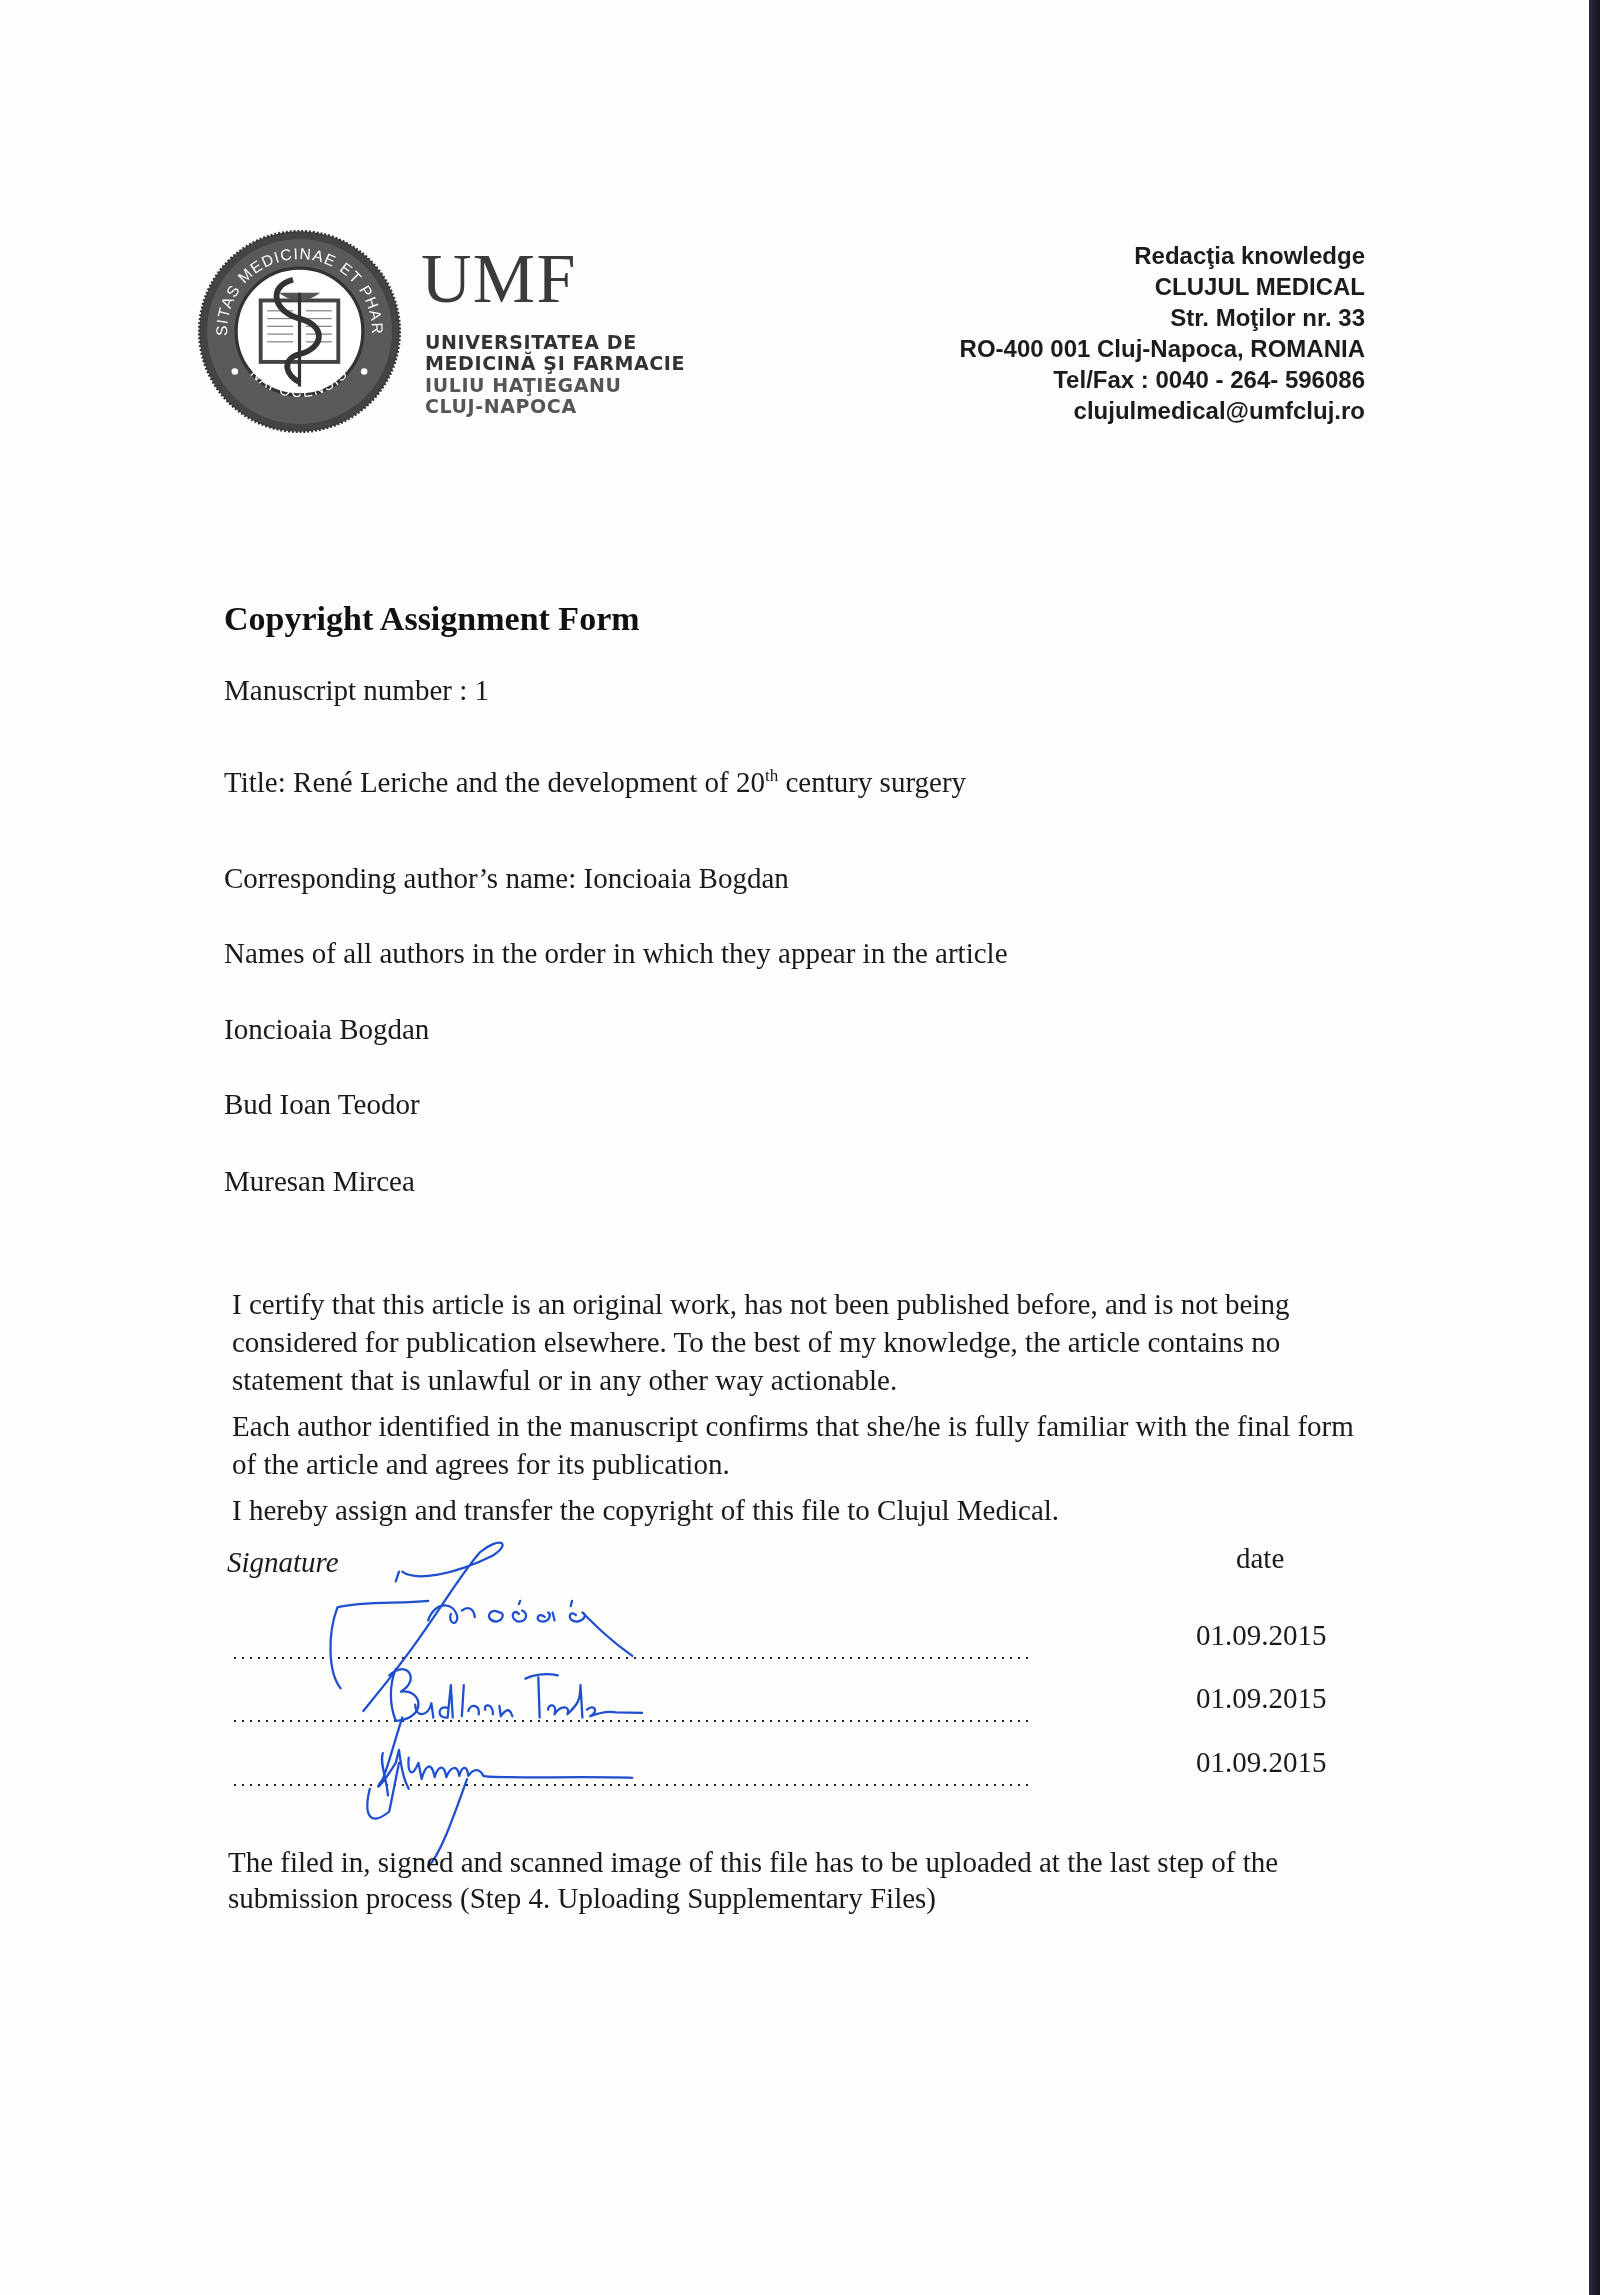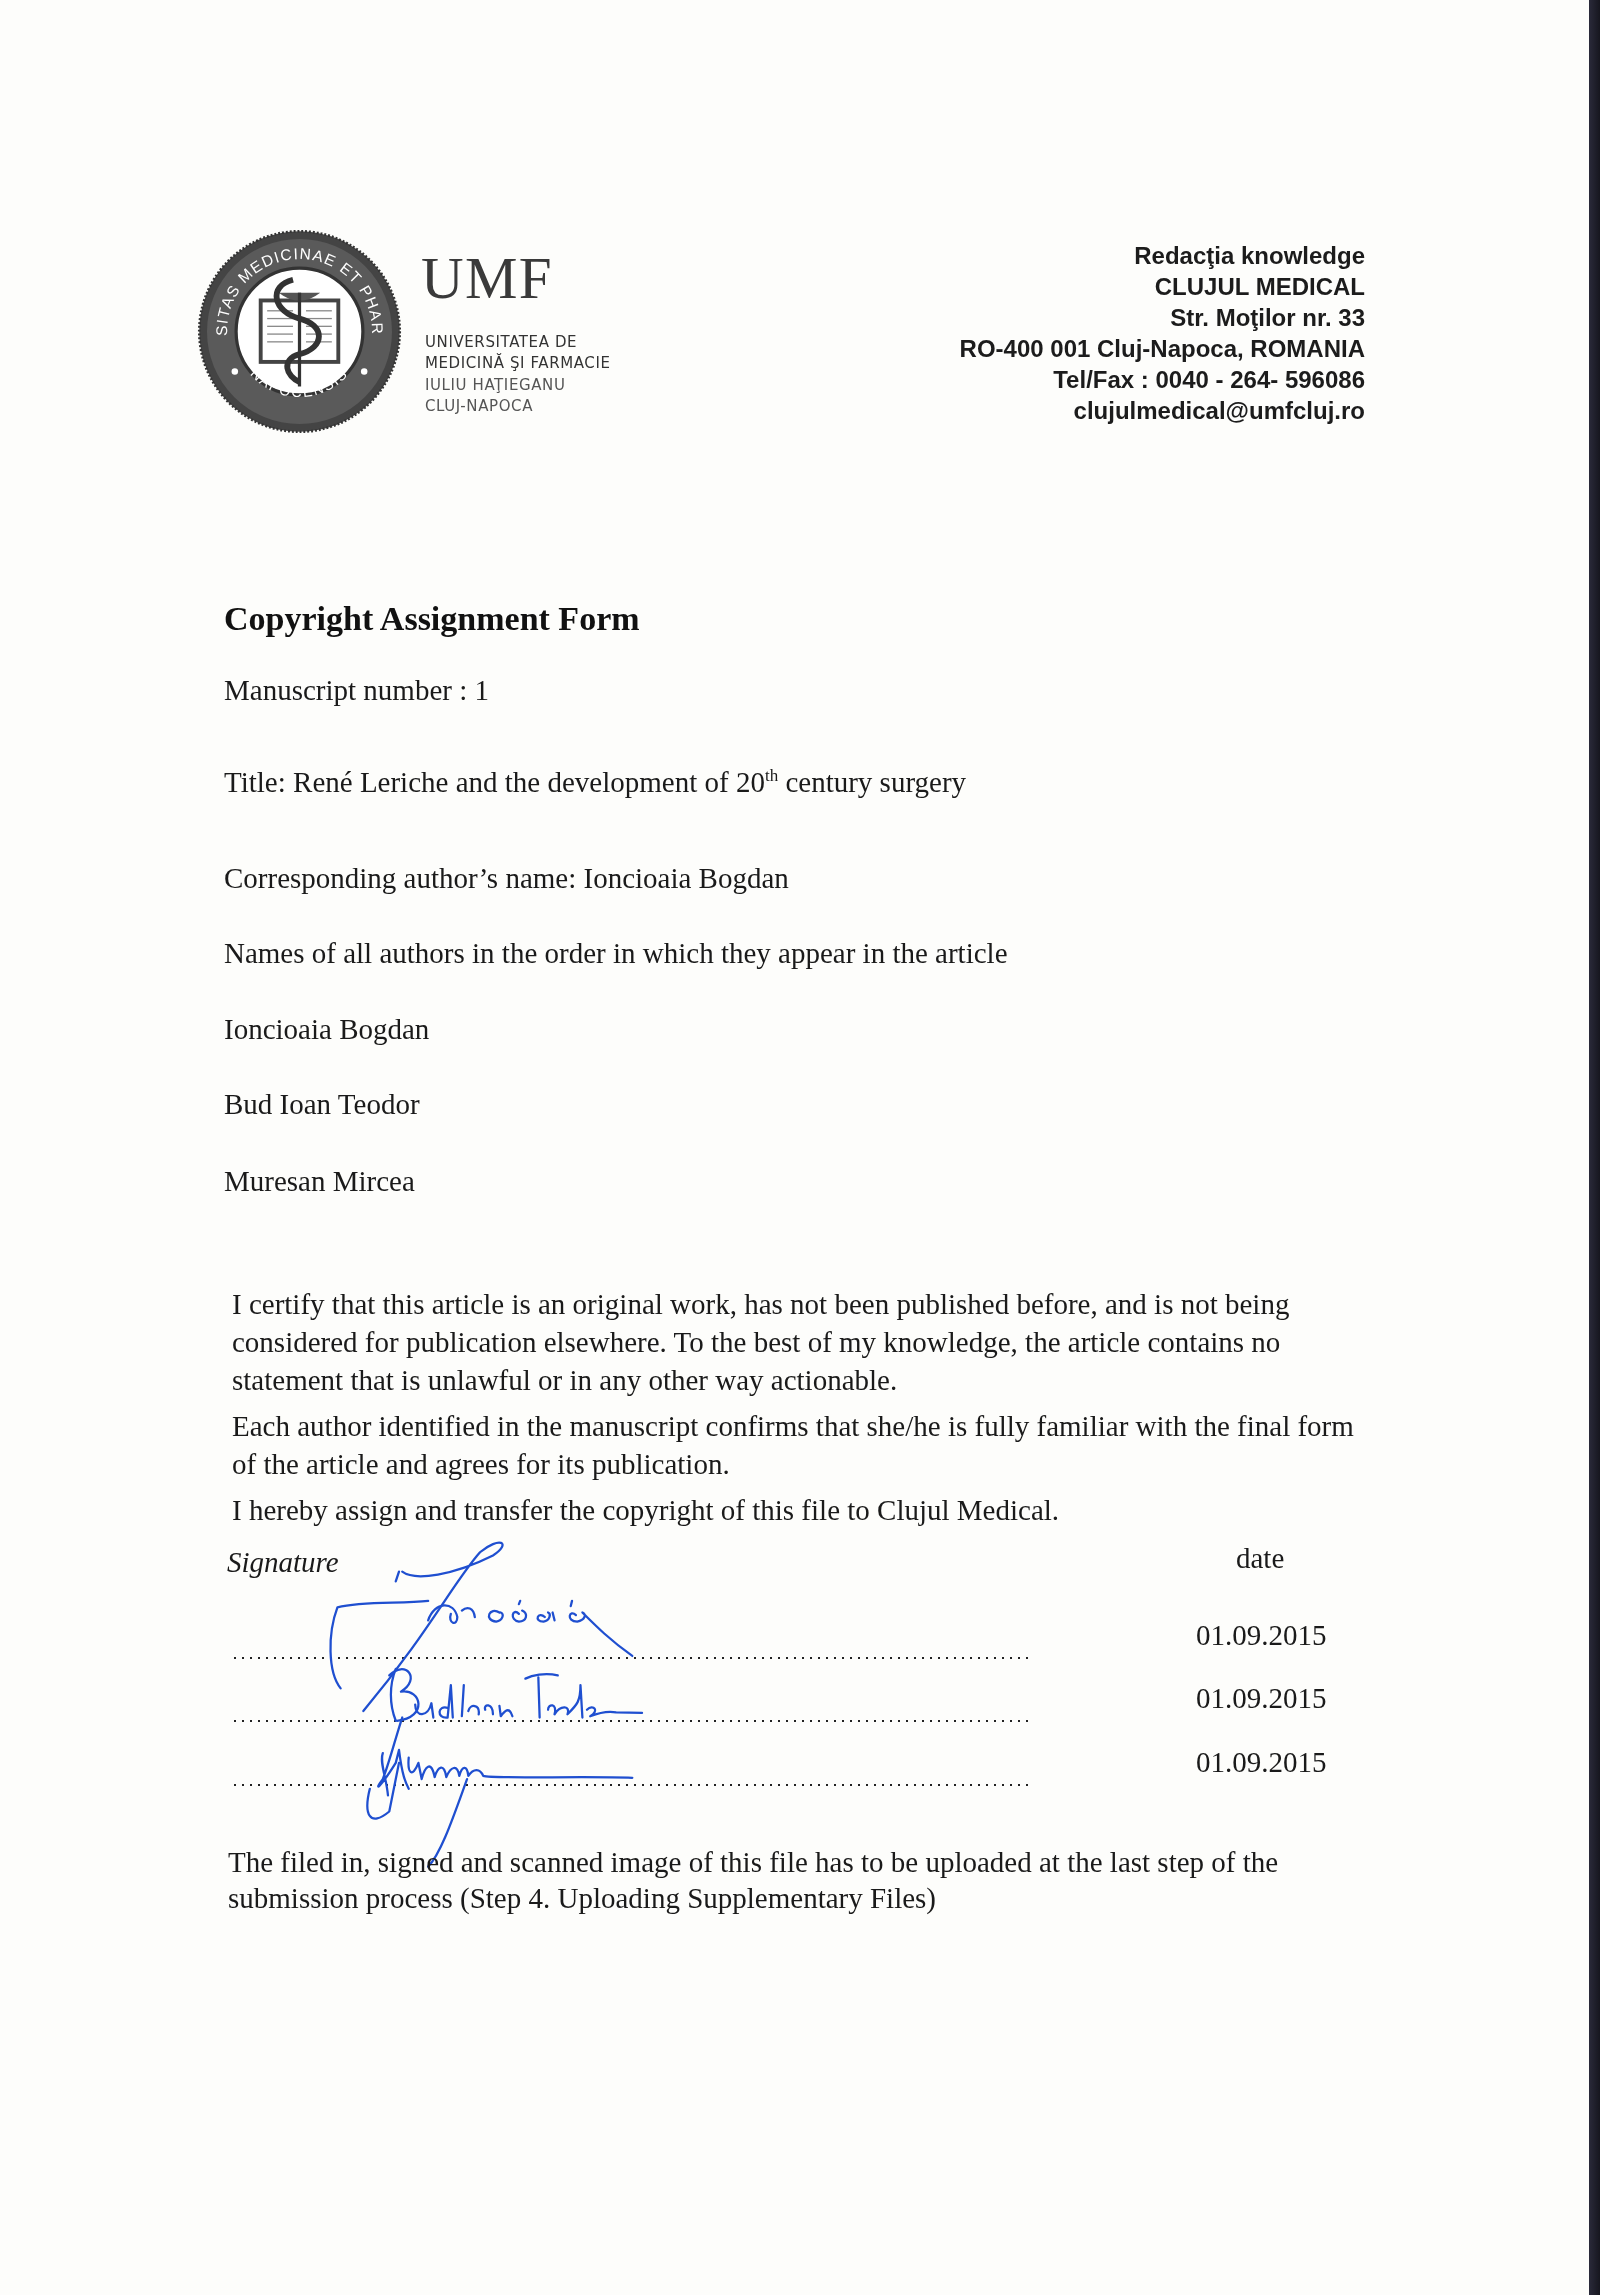--- a/index.html
+++ b/index.html
@@ -12,27 +12,27 @@
   .scan-edge {
     position: absolute; top: 0; right: 0; width: 11.7px; height: 2295px;
     background: linear-gradient(90deg, #2a2a3a, #14141c);
   }
   
   .logo-seal {
     position: absolute; left: 196px; top: 228px; width: 207px; height: 207px;
   }
   .umf-word {
     position: absolute; left: 421px; top: 233px;
-    font-family: "Liberation Serif", serif; font-size: 59px; line-height: 91px;
+    font-family: "Liberation Serif", serif; font-size: 70px; line-height: 91px;
     color: #3a3a3a; letter-spacing: 1.3px;
   }
   .uni-lines {
     position: absolute; left: 425px; top: 332px;
-    font-family: "DejaVu Sans", sans-serif; font-size: 15px; line-height: 21.4px;
-    color: #333; letter-spacing: 0.6px;
+    font-family: "DejaVu Sans", sans-serif; font-size: 19px; line-height: 21.4px;
+    color: #333; letter-spacing: 0.6px; font-weight: bold;
   }
   .uni-lines .muted { color: #555; }
   .contact {
     position: absolute; right: 236px; top: 240px; text-align: right;
     font-family: "Liberation Sans", sans-serif; font-weight: bold;
     font-size: 24px; line-height: 31px; color: #1c1c1c;
   }
   
   .form-title {
     position: absolute; left: 224px; top: 600px;

